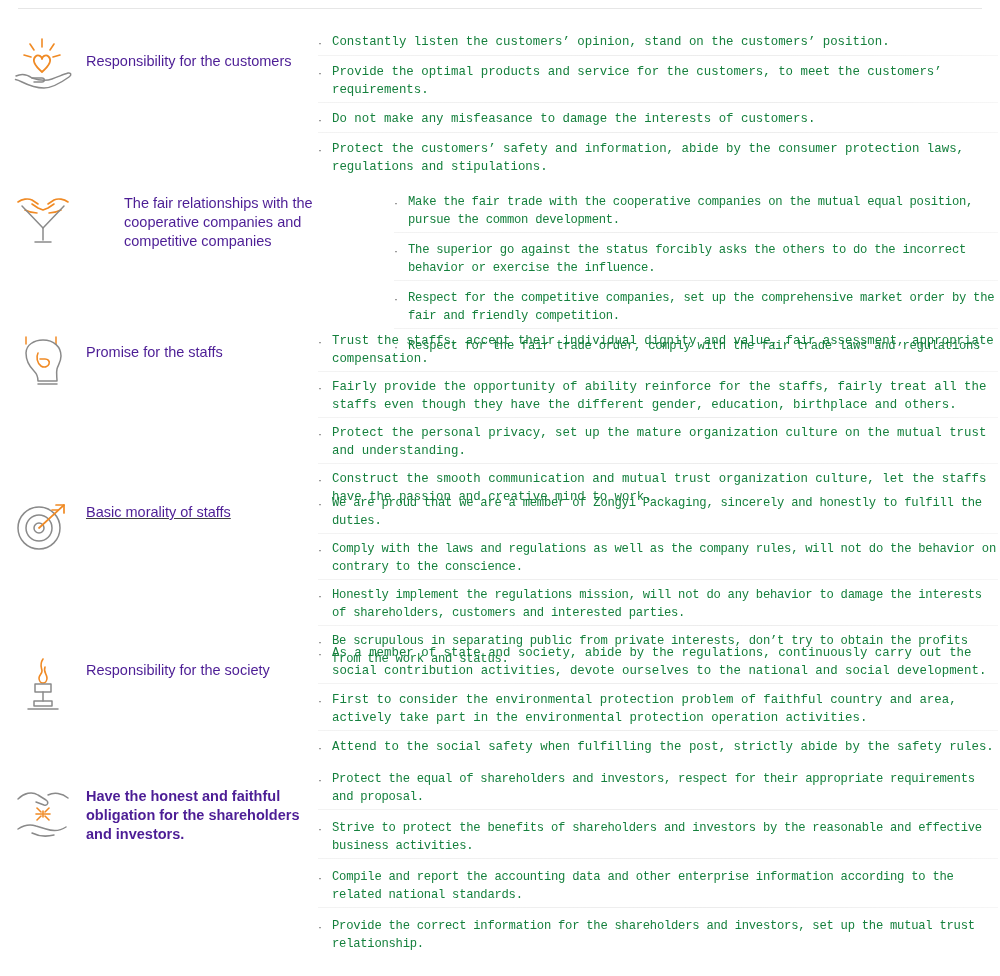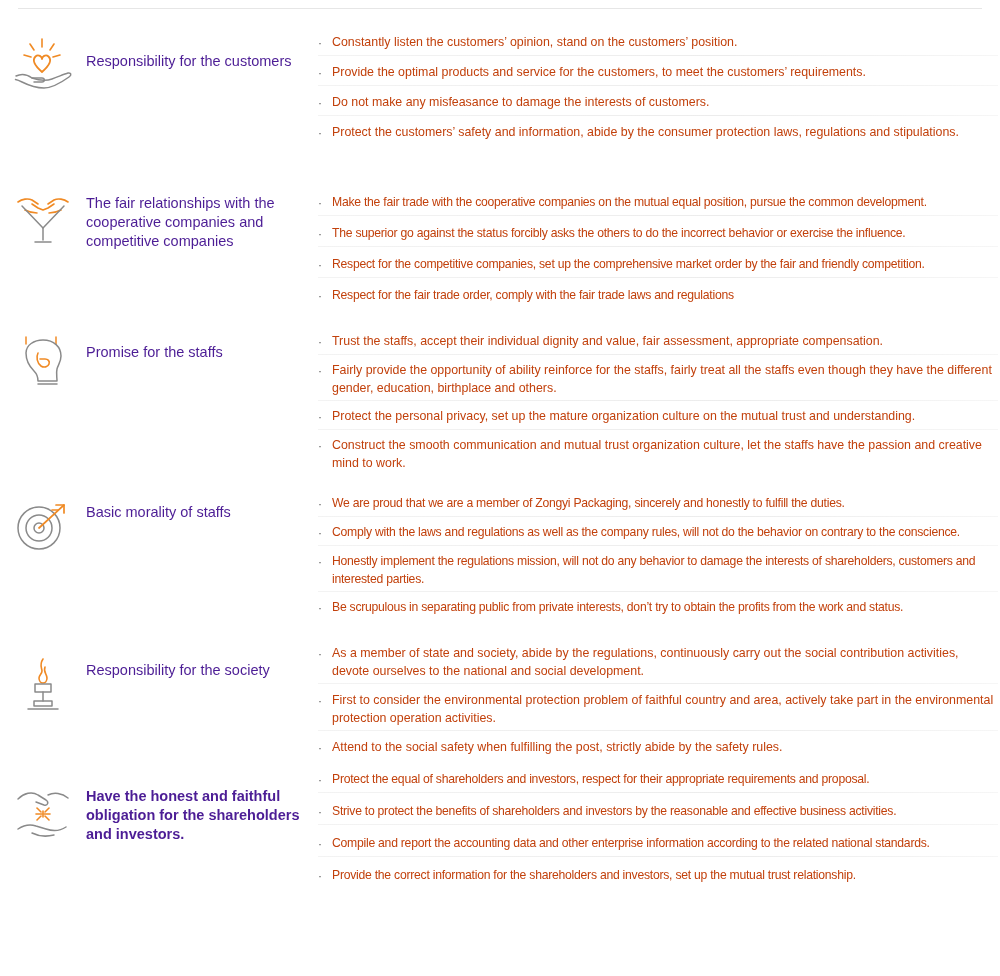--- a/index.html
+++ b/index.html
@@ -86,39 +86,39 @@
     width: 14px;
     font-size: 12px;
     line-height: 17px;
     color: #555;
     text-align: left;
     padding-top: 1px;
   }
   .item-text {
     font-size: 12.4px;
     line-height: 17.5px;
-    color: #c2410c;
-    font-family: Liberation Sans, sans-serif;
+    color: #15803d;
+    font-family: Liberation Mono, monospace;
   }
   .item-rule {
     position: absolute;
     left: 0;
     right: 0;
     bottom: -4px;
     height: 1px;
     background: linear-gradient(to right, #f3f3f3, #ececec 60%, #f6f6f6);
   }
   
   .condensed .item-text {
     font-size: 12.2px;
     letter-spacing: -0.25px;
   }
   
   .row.r1 { height: 152px; }
-  .row.r2 { height: 135px; }
+  .row.r2 { height: 135px; gap: 38px; }
   .row.r3 { height: 164px; }
   .row.r4 { height: 152px; }
   .row.r5 { height: 128px; }
   .row.r6 { height: 140px; }
 
   .row.r1 .items-cell { padding-top: 4px; }
   .row.r2 .items-cell { padding-top: 12px; }
   .row.r3 .items-cell { padding-top: 16px; }
   .row.r4 .items-cell { padding-top: 14px; }
   .row.r5 .items-cell { padding-top: 12px; }
@@ -126,21 +126,21 @@
 
   .row.r1 .item { margin-bottom: 12px; }
   .row.r2 .item { margin-bottom: 13px; }
   .row.r3 .item { margin-bottom: 11px; }
   .row.r4 .item { margin-bottom: 11px; }
   .row.r5 .item { margin-bottom: 12px; }
   .row.r6 .item { margin-bottom: 14px; }
 
   .row.r2 .title-cell, .row.r6 .title-cell { padding-top: 12px; }
   .row.r3 .title-cell { padding-top: 26px; }
-  .row.r4 .title-cell { padding-top: 22px; }
+  .row.r4 .title-cell { padding-top: 22px; text-decoration: underline; }
   .row.r5 .title-cell { padding-top: 28px; }
   .row.r1 .title-cell { padding-top: 22px; }
   .row.r6 .title-cell { padding-top: 26px; font-weight: bold; }
 
   .row.r2 .icon-cell { padding-top: 8px; }
   .row.r3 .icon-cell { padding-top: 16px; }
   .row.r4 .icon-cell { padding-top: 16px; }
   .row.r5 .icon-cell { padding-top: 22px; }
   .row.r6 .icon-cell { padding-top: 22px; }
 </style>

